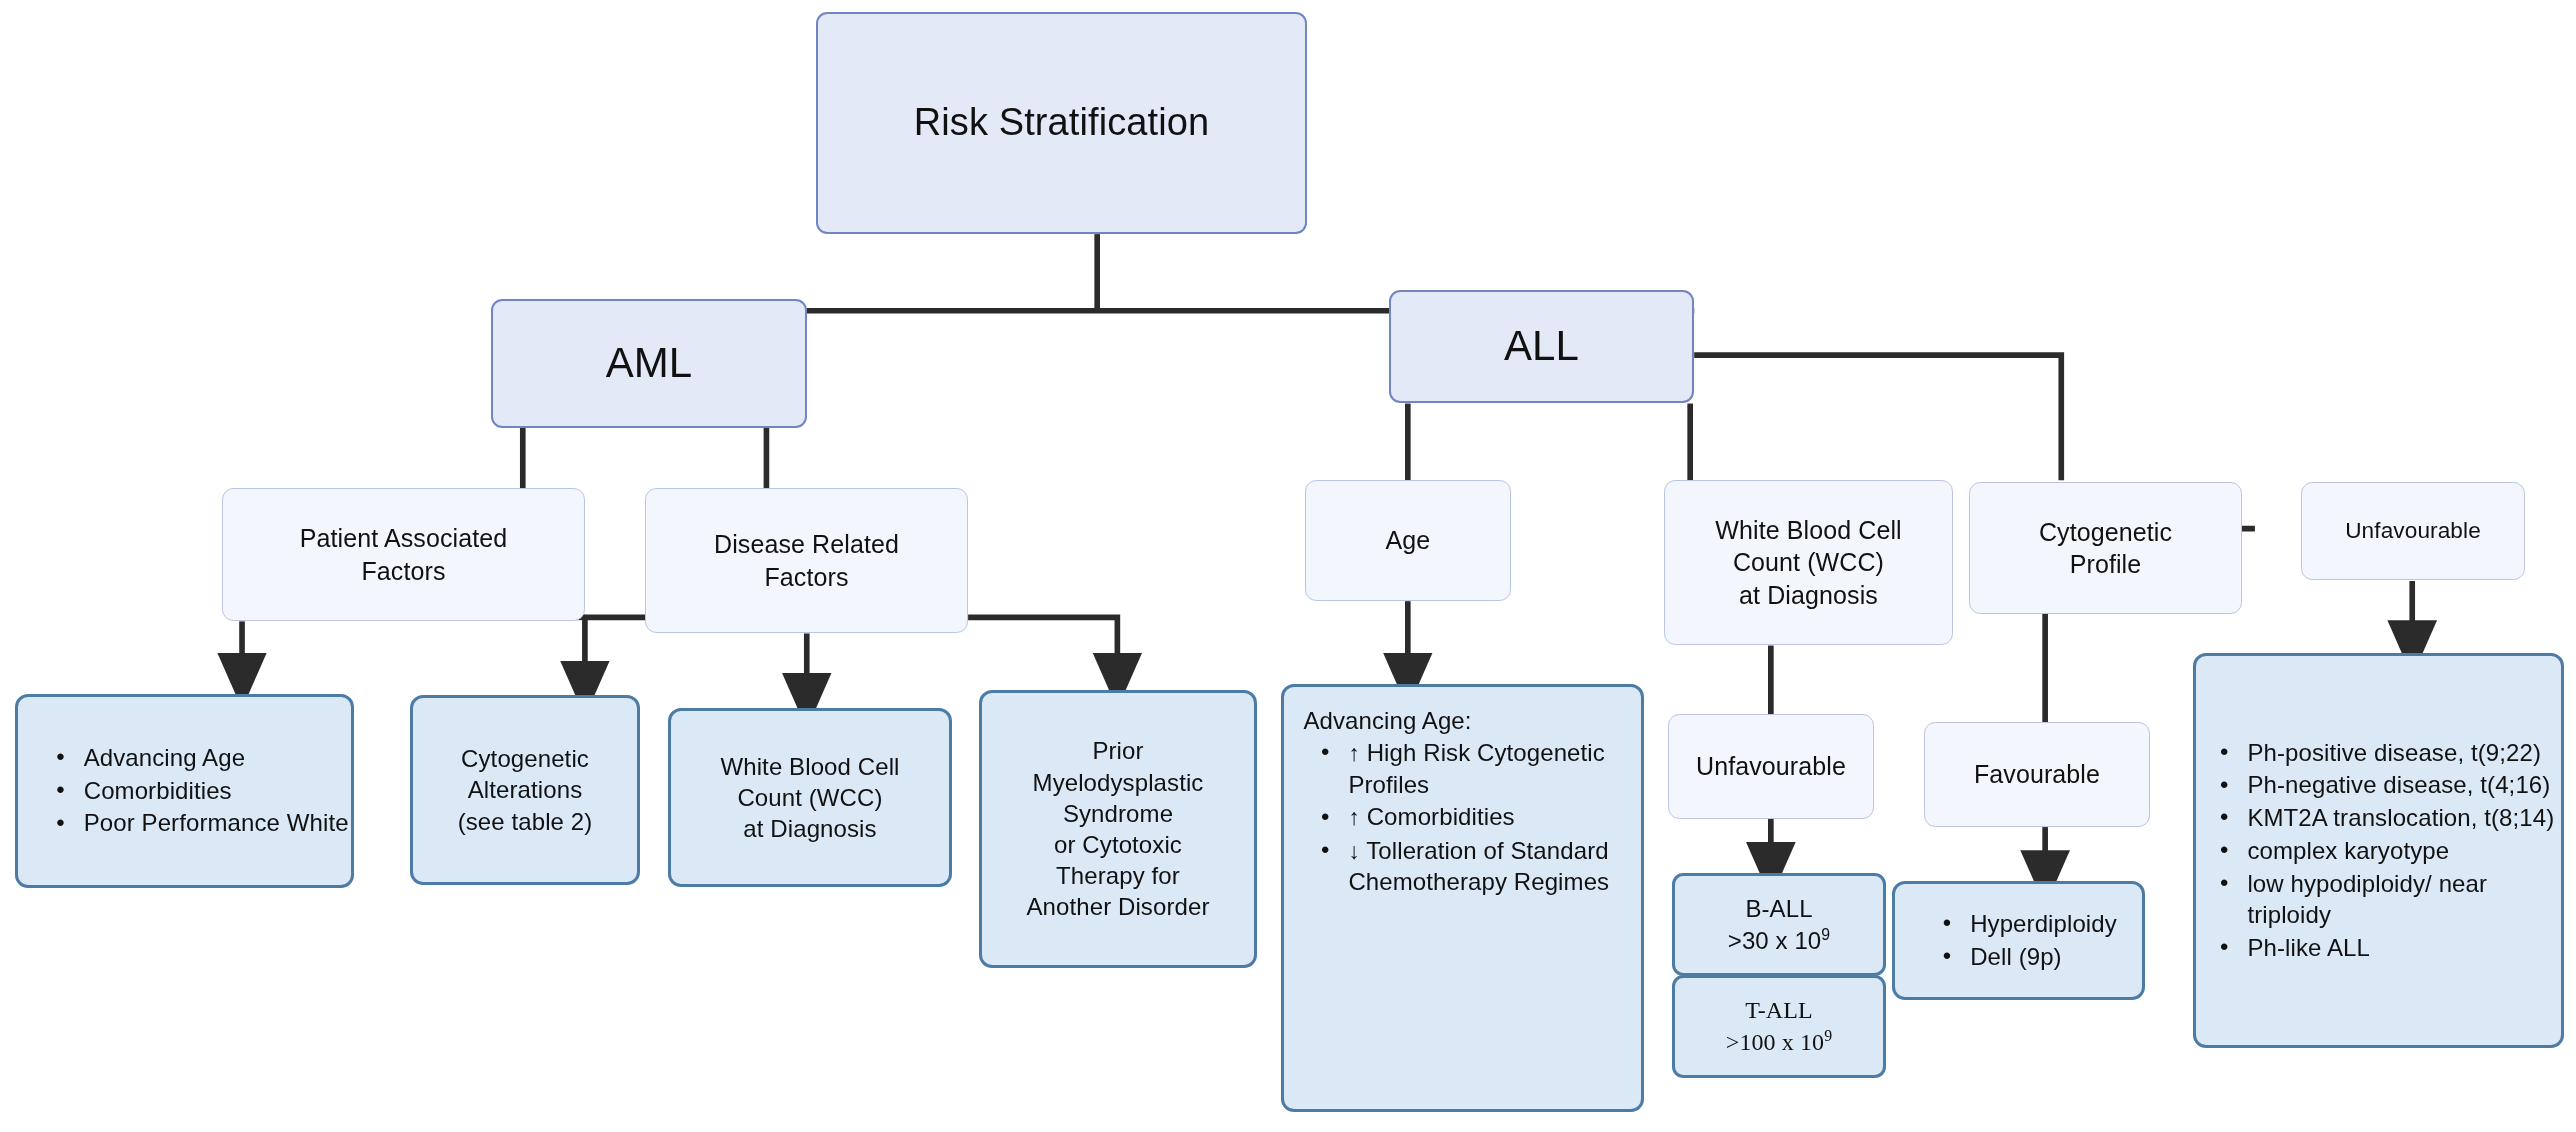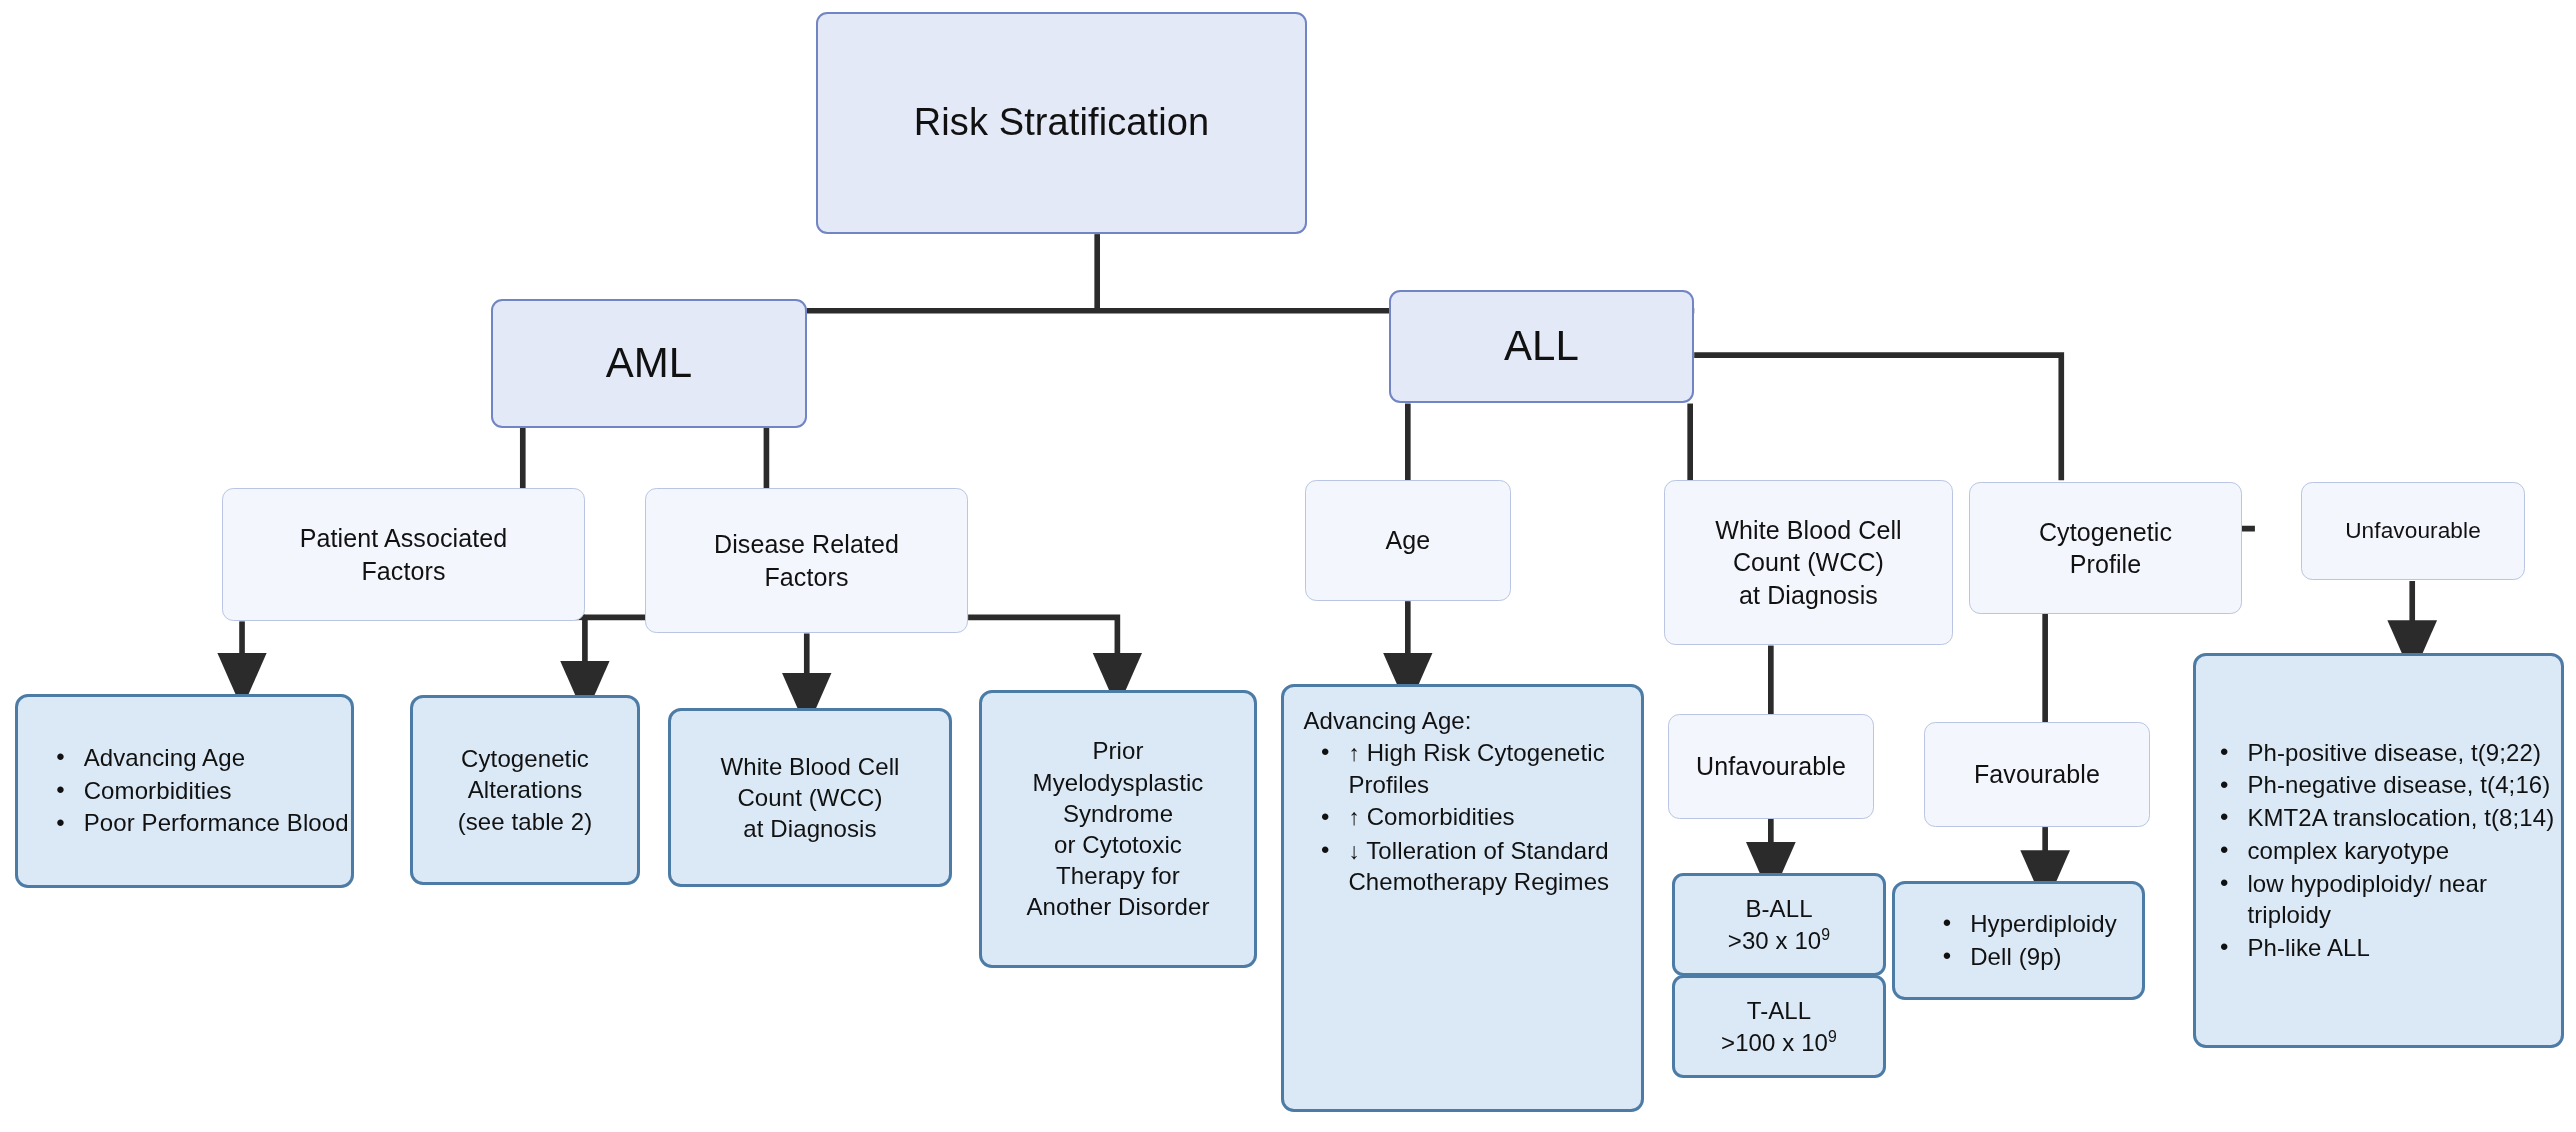--- a/index.html
+++ b/index.html
@@ -164,21 +164,21 @@
     <div class="txt">
       <span>Disease Related</span><br>
       <span>Factors</span>
     </div>
   </div>
 
   <div class="node leaf fs-leaf" style="left:14.5px;top:694px;width:339px;height:194px;align-items:center;">
     <ul class="blist">
       <li>Advancing Age</li>
       <li>Comorbidities</li>
-      <li>Poor Performance Blood</li>
+      <li>Poor Performance White</li>
     </ul>
   </div>
 
   <div class="node leaf fs-leaf" style="left:410px;top:695px;width:230px;height:190px;">
     <div class="txt">
       <span>Cytogenetic</span><br>
       <span>Alterations</span><br>
       <span>(see table 2)</span>
     </div>
   </div>
@@ -238,21 +238,21 @@
     <div class="txt">Unfavourable</div>
   </div>
 
   <div class="node leaf tight fs-leaf" style="left:1672px;top:873px;width:214px;height:103px;align-items:center;">
     <div class="txt">
       <span>B-ALL</span><br>
       <span>&gt;30 x 10</span><sup>9</sup>
     </div>
   </div>
 
-  <div class="node leaf tight fs-leaf" style="left:1672px;top:975px;width:214px;height:103px;">
+  <div class="node leaf tight fs-leaf" style="left:1672px;top:975px;width:214px;height:103px;font-family:Liberation Serif, serif;">
     <div class="txt">
       <span>T-ALL</span><br>
       <span>&gt;100 x 10</span><sup>9</sup>
     </div>
   </div>
 
   <div class="node pale fs-cat" style="left:1969px;top:482px;width:273px;height:132px;">
     <div class="txt">
       <span>Cytogenetic</span><br>
       <span>Profile</span>

